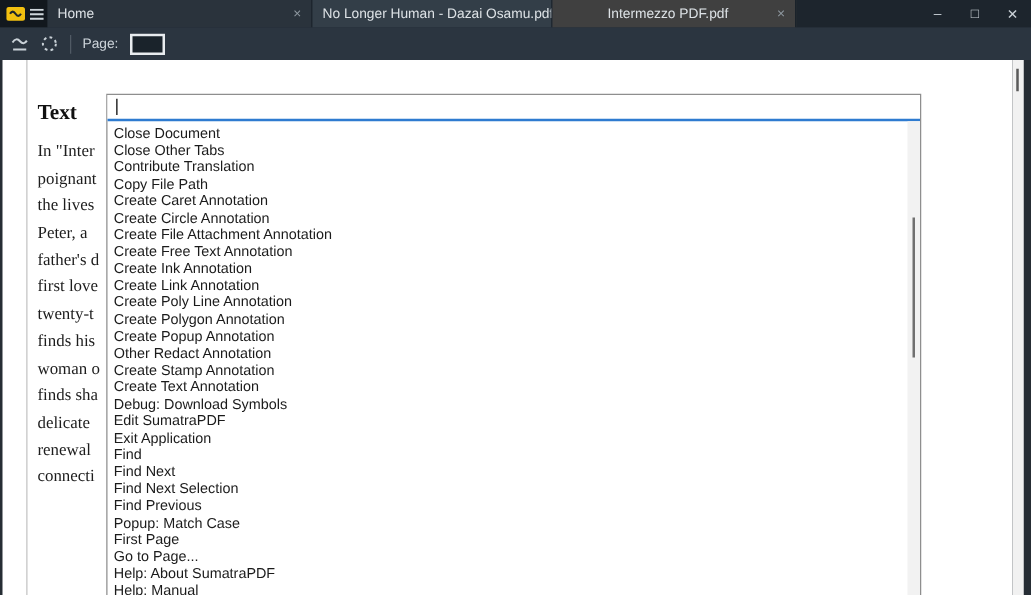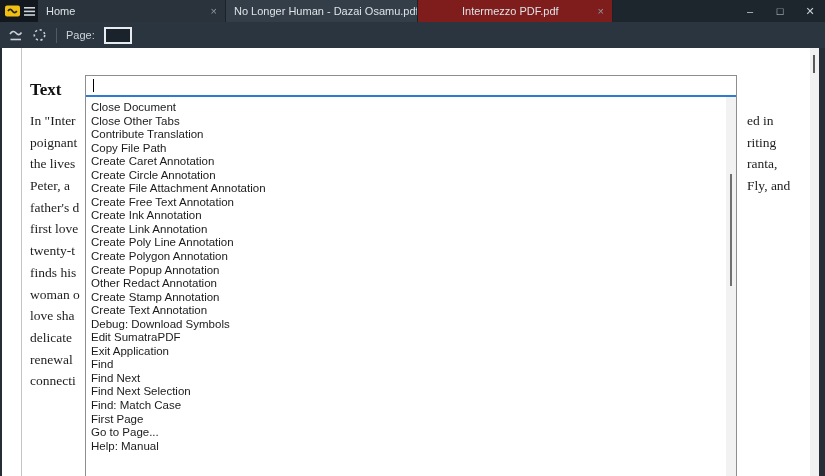--- a/index.html
+++ b/index.html
@@ -5,23 +5,23 @@
   html,body{margin:0;padding:0;}
   .window{position:relative;width:825px;height:476px;background:#262d34;overflow:hidden;
           font-family:"Liberation Sans",sans-serif;-webkit-font-smoothing:antialiased;}
 
   
   .titlebar{position:absolute;top:0;left:0;right:0;height:22px;background:#1d252d;display:flex;}
   .logo-area{width:38px;height:22px;background:#12181e;display:flex;align-items:center;gap:4px;padding-left:5px;box-sizing:border-box;flex:none;}
   .tabs{display:flex;height:22px;}
   .tab{display:flex;align-items:center;justify-content:space-between;box-sizing:border-box;
        padding:0 8px;font-size:11px;color:#dde2e6;white-space:nowrap;overflow:hidden;border-right:1px solid #1a222a;}
-  .tab.t0{width:188px;background:#2a333c;}
+  .tab.t0{width:212px;background:#2a333c;}
   .tab.t1{width:192px;background:#333e48;}
-  .tab.t2{width:195px;background:#7f1d1d;padding-left:44px;}
+  .tab.t2{width:195px;background:#404040;padding-left:44px;}
   .tab-close{color:#8f99a1;font-size:11px;padding-left:6px;}
   .win-controls{position:absolute;right:0;top:0;height:22px;display:flex;}
   .win-btn{width:30px;height:22px;display:flex;align-items:center;justify-content:center;color:#c9d0d6;font-size:11px;}
 
   
   .toolbar{position:absolute;top:22px;left:0;right:0;height:26px;background:#2b3540;display:flex;
            align-items:center;gap:9px;padding-left:8px;box-sizing:border-box;z-index:2;}
   .tb-icon{display:flex;align-items:center;}
   .tb-sep{width:1px;height:15px;background:#505a64;}
   .page-label{color:#cdd4da;font-size:11px;}
@@ -113,30 +113,24 @@
     <div class="left-col" id="leftcol">
         <div class="doc-line">In "Inter</div>
         <div class="doc-line">poignant</div>
         <div class="doc-line">the lives</div>
         <div class="doc-line">Peter, a</div>
         <div class="doc-line">father's d</div>
         <div class="doc-line">first love</div>
         <div class="doc-line">twenty-t</div>
         <div class="doc-line">finds his</div>
         <div class="doc-line">woman o</div>
-        <div class="doc-line">love sha</div>
+        <div class="doc-line">finds sha</div>
         <div class="doc-line">delicate</div>
         <div class="doc-line">renewal</div>
         <div class="doc-line">connecti</div>
-      </div>
-    <div class="right-col" id="rightcol">
-        <div class="doc-line">ed in</div>
-        <div class="doc-line">riting</div>
-        <div class="doc-line">ranta,</div>
-        <div class="doc-line">Fly, and</div>
       </div>
   </div>
   <div class="doc-scroll">
     <div class="doc-thumb"></div>
   </div>
 
   <div class="palette">
     <div class="p-input">
       <span class="caret"></span>
     </div>
@@ -156,23 +150,25 @@
         <div class="p-item">Create Popup Annotation</div>
         <div class="p-item">Other Redact Annotation</div>
         <div class="p-item">Create Stamp Annotation</div>
         <div class="p-item">Create Text Annotation</div>
         <div class="p-item">Debug: Download Symbols</div>
         <div class="p-item">Edit SumatraPDF</div>
         <div class="p-item">Exit Application</div>
         <div class="p-item">Find</div>
         <div class="p-item">Find Next</div>
         <div class="p-item">Find Next Selection</div>
-        <div class="p-item">Find: Match Case</div>
+        <div class="p-item">Find Previous</div>
+        <div class="p-item">Popup: Match Case</div>
         <div class="p-item">First Page</div>
         <div class="p-item">Go to Page...</div>
+        <div class="p-item">Help: About SumatraPDF</div>
         <div class="p-item">Help: Manual</div>
       </div>
     <div class="p-track">
       <div class="p-thumb"></div>
     </div>
   </div>
 
 </div>
 
 </body></html>

